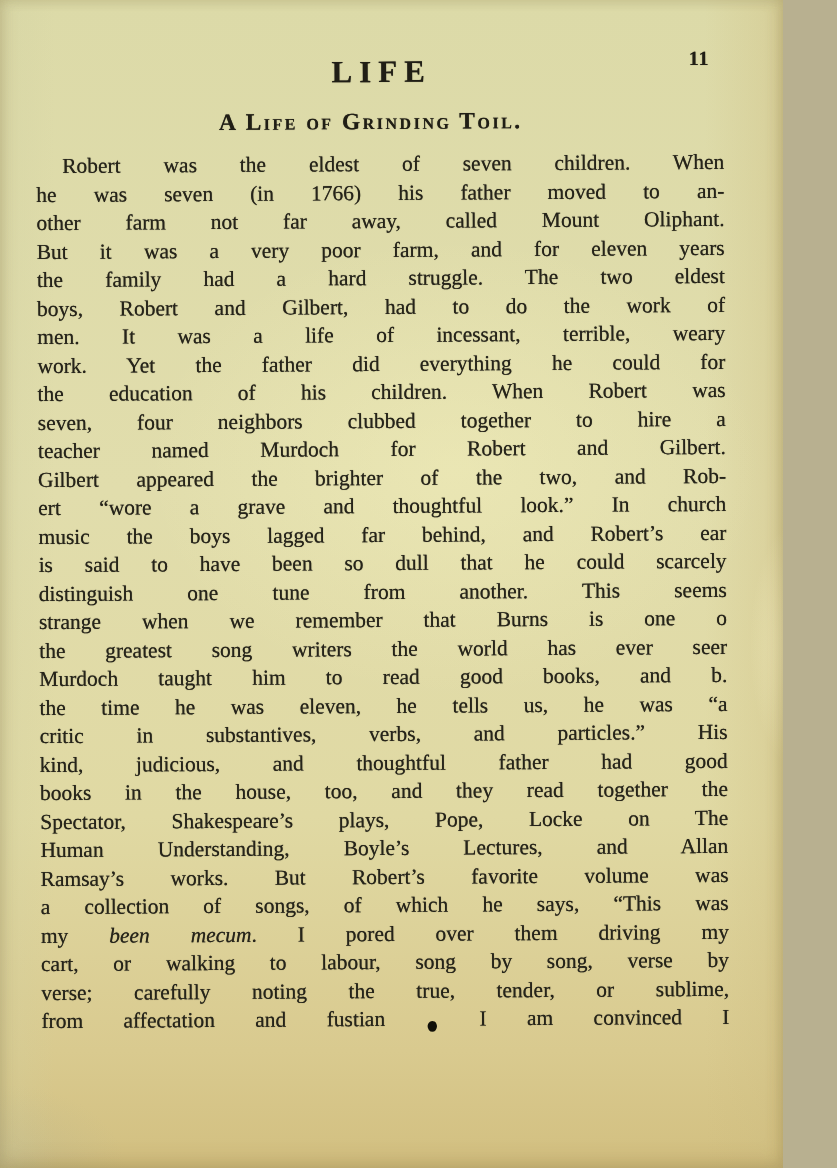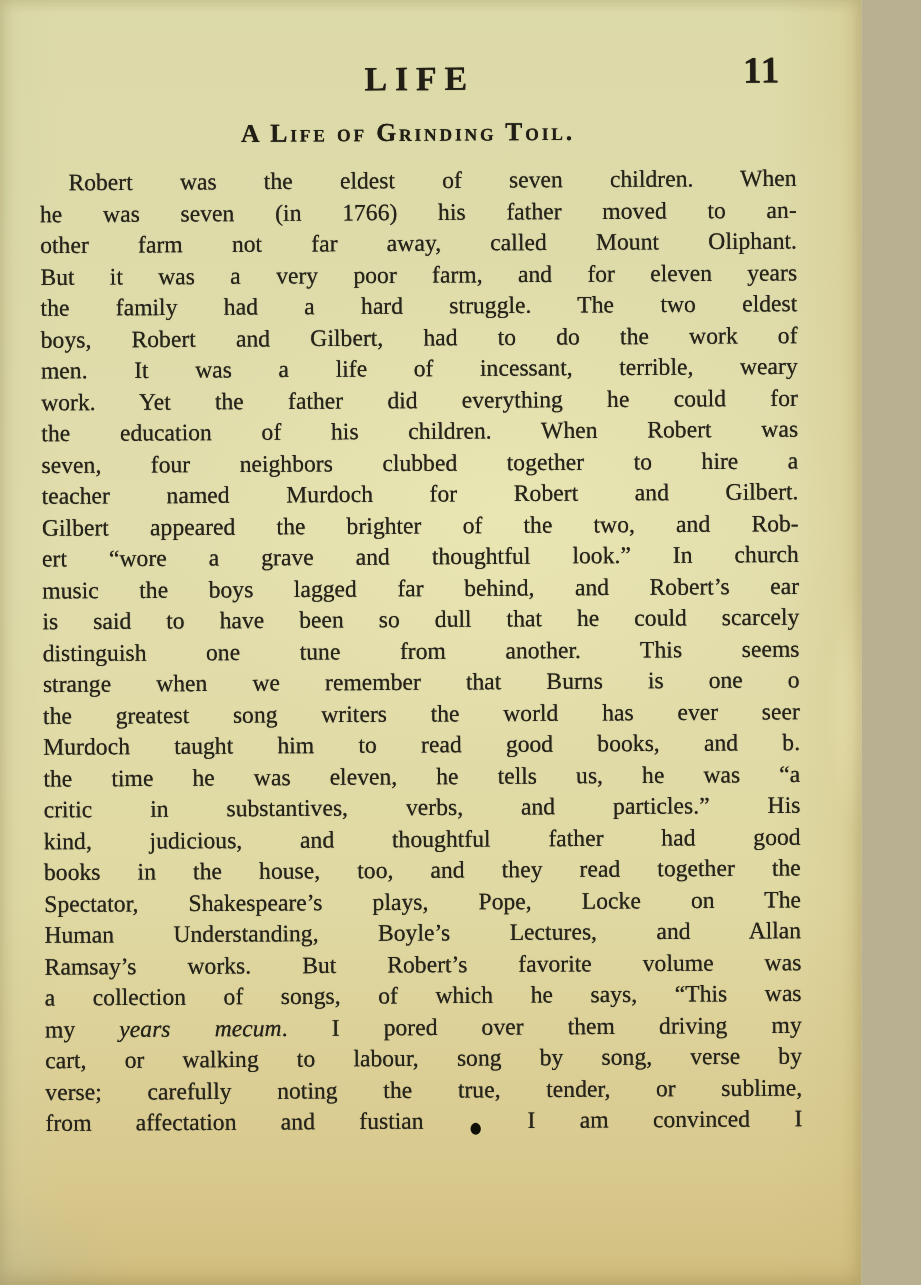--- a/index.html
+++ b/index.html
@@ -47,21 +47,21 @@
     letter-spacing: 7px;
     text-indent: 4px;
     line-height: 1;
     color: #201e15;
   }
 
   .page-number {
     position: absolute;
     top: 50px;
     right: 14px;
-    font-size: 34px;
+    font-size: 20px;
     font-weight: bold;
     line-height: 1;
     letter-spacing: 1px;
     color: #201e15;
     text-align: right;
   }
 
   .section-heading {
     position: absolute;
     top: 109px;
@@ -139,20 +139,20 @@
         <div class="line">the greatest song writers the world has ever seer</div>
         <div class="line">Murdoch taught him to read good books, and b.</div>
         <div class="line">the time he was eleven, he tells us, he was “a</div>
         <div class="line">critic in substantives, verbs, and particles.” His</div>
         <div class="line">kind, judicious, and thoughtful father had good</div>
         <div class="line">books in the house, too, and they read together the</div>
         <div class="line">Spectator, Shakespeare’s plays, Pope, Locke on The</div>
         <div class="line">Human Understanding, Boyle’s Lectures, and Allan</div>
         <div class="line">Ramsay’s works. But Robert’s favorite volume was</div>
         <div class="line">a collection of songs, of which he says, “This was</div>
-        <div class="line">my <i>years mecum</i>. I pored over them driving my</div>
+        <div class="line">my <i>been mecum</i>. I pored over them driving my</div>
         <div class="line">cart, or walking to labour, song by song, verse by</div>
         <div class="line">verse; carefully noting the true, tender, or sublime,</div>
         <div class="line">from affectation and fustian <span class="blot">●</span> I am convinced I</div>
       </div>
 
   </div>
 </div>
 
 </body></html>

